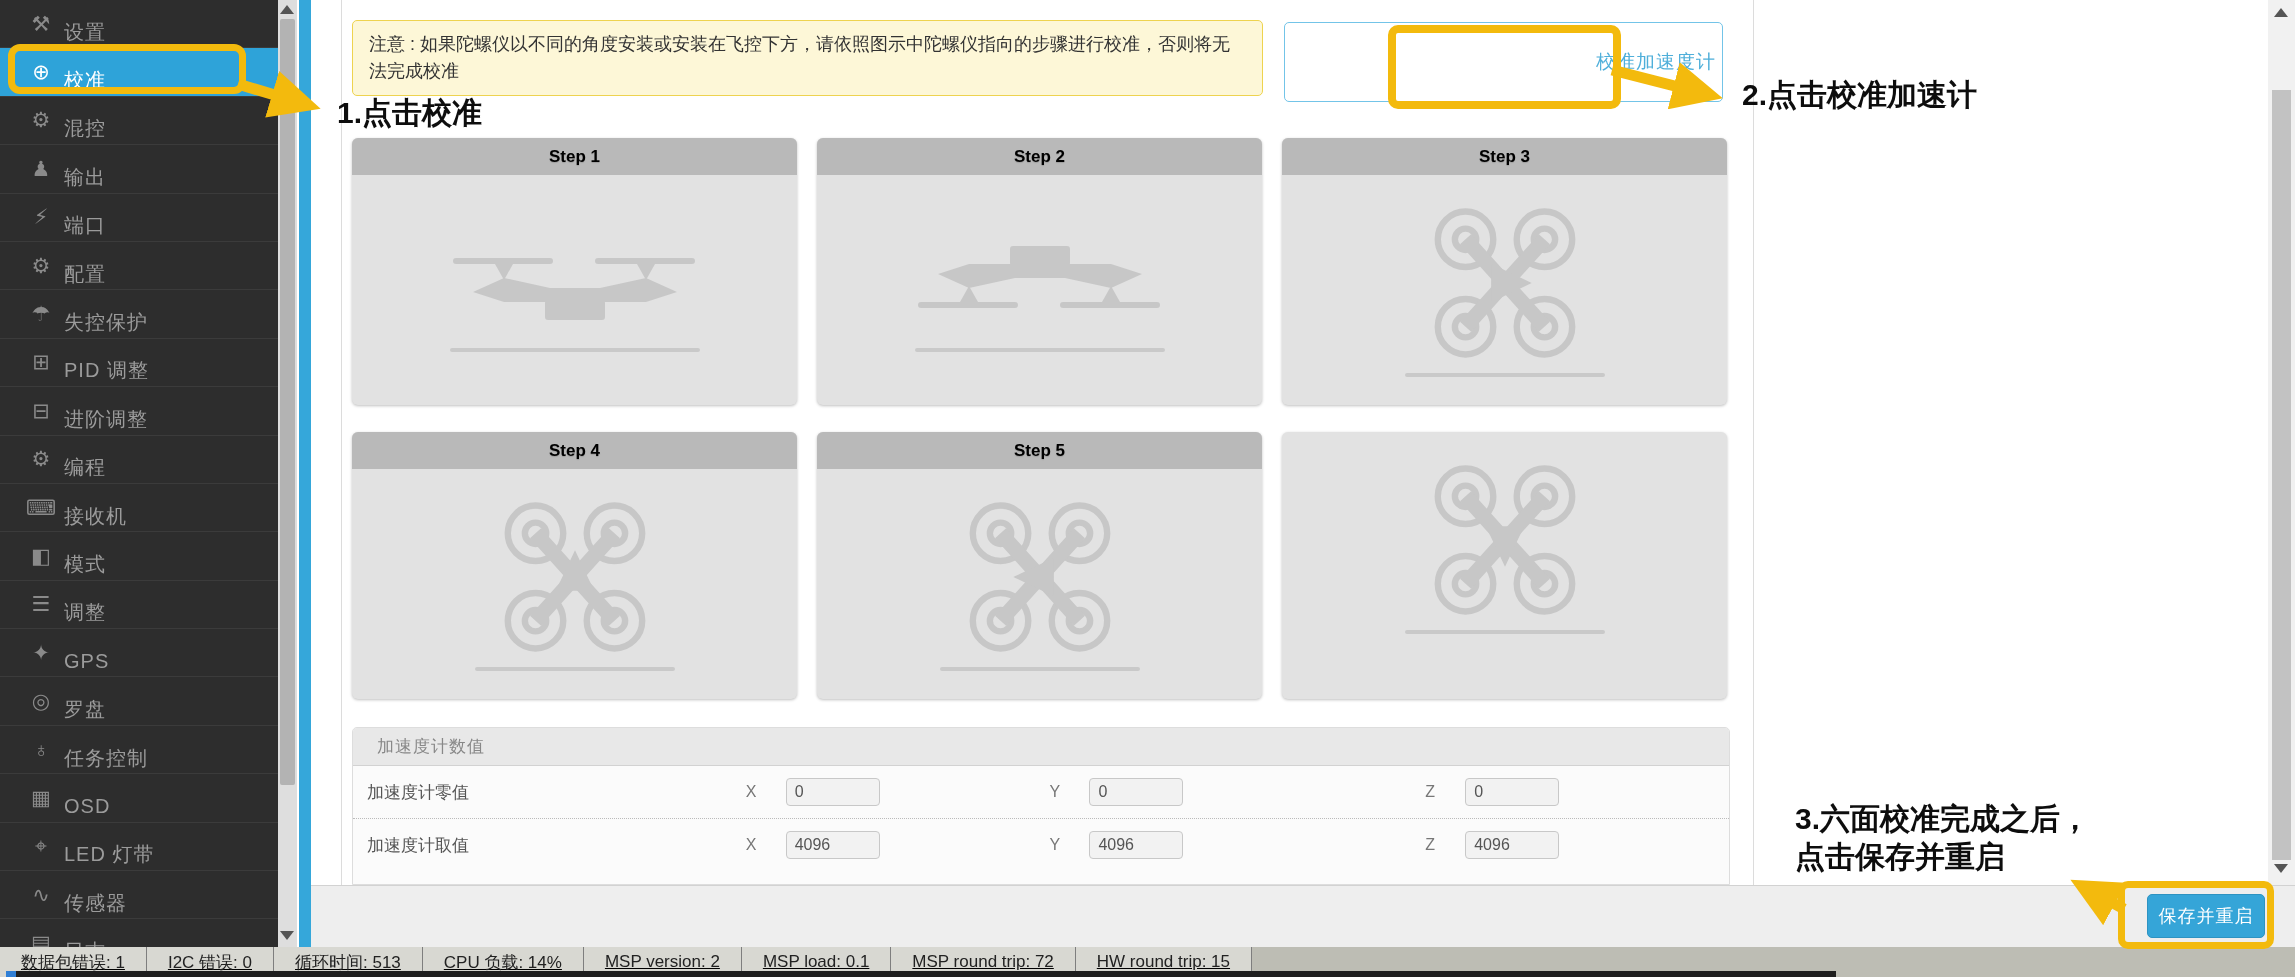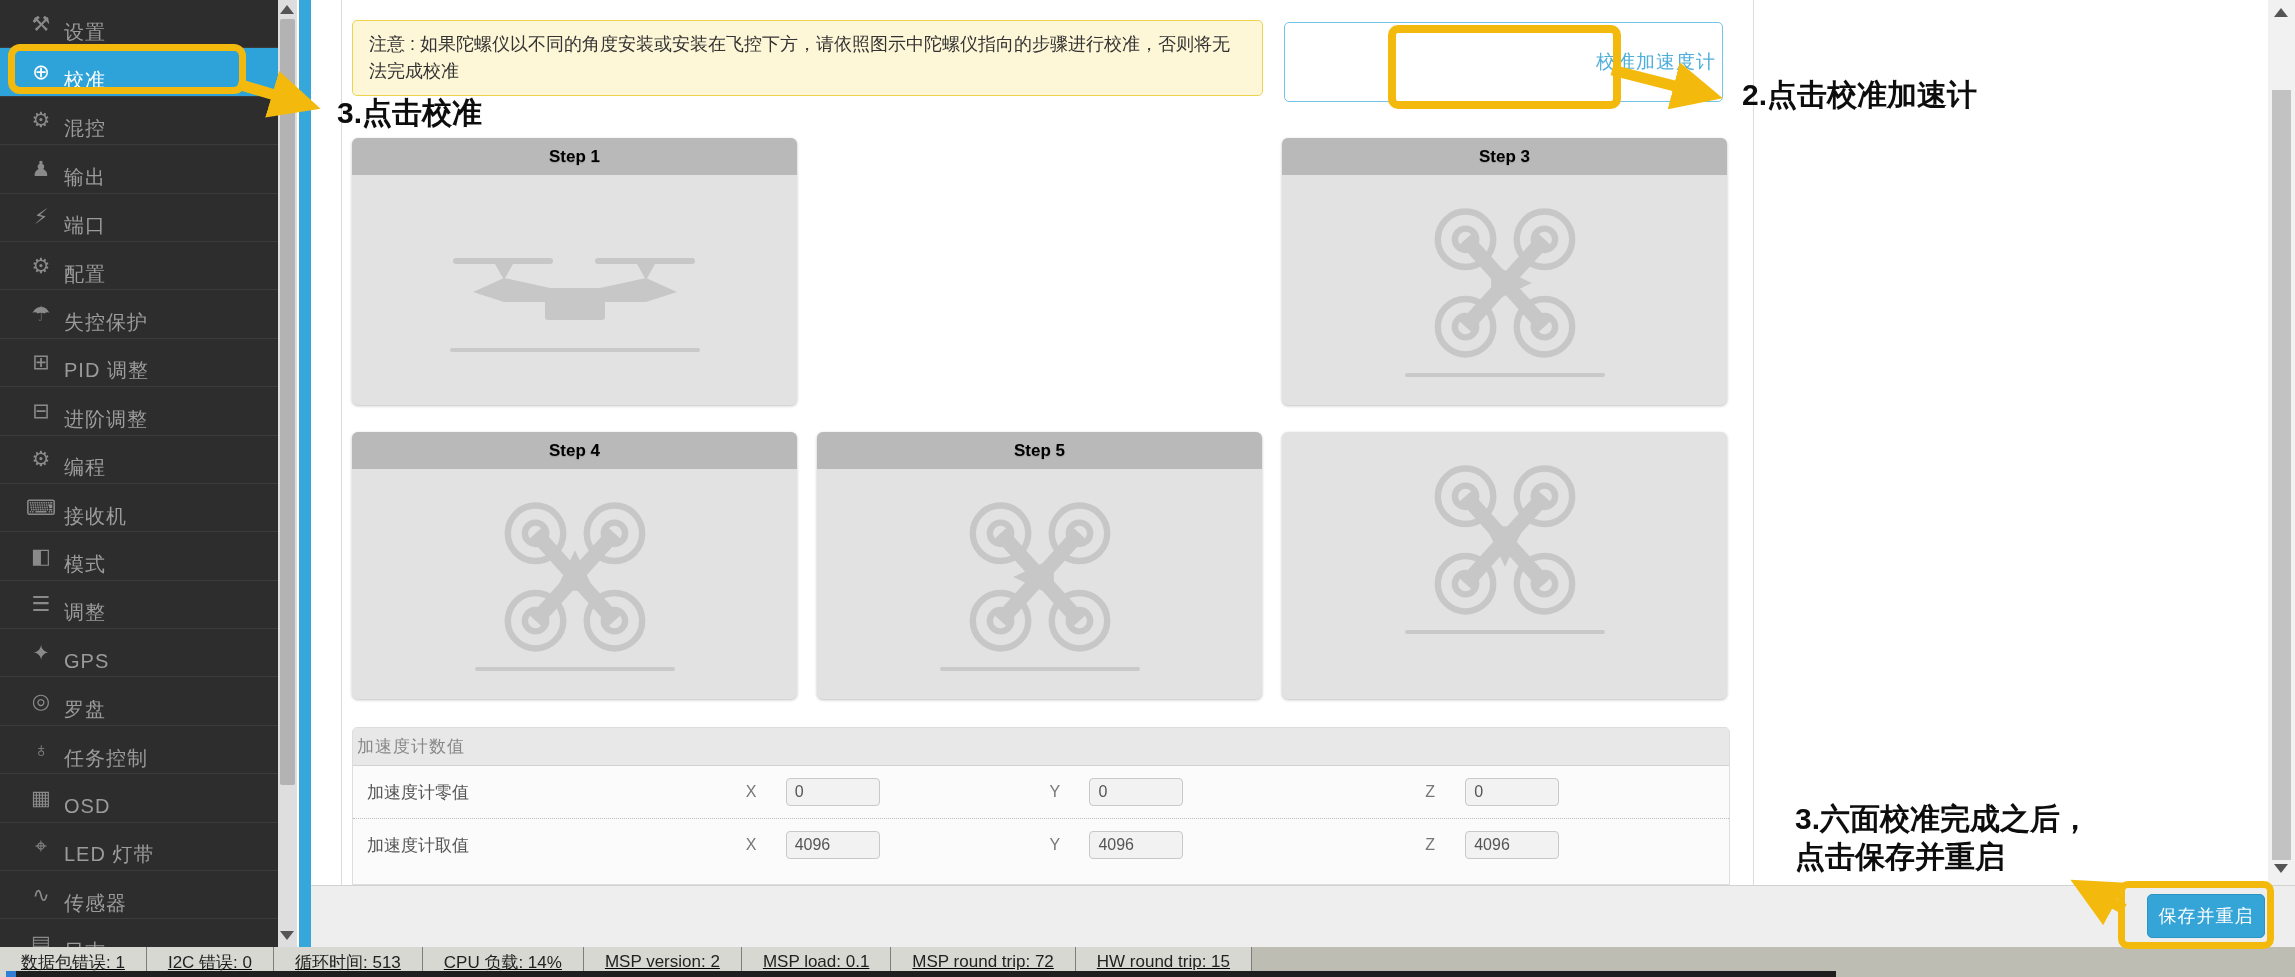--- a/index.html
+++ b/index.html
@@ -48,21 +48,21 @@
              text-shadow:0 1px 1px rgba(0,0,0,.15);}
   .card .body{position:relative;height:230px;display:flex;flex-direction:column;
               align-items:center;justify-content:center;}
   .groundline{width:250px;height:4px;background:#c9c9c9;margin-top:10px;border-radius:2px;}
   .groundline.short{width:200px;}
 
   
   .vals{position:absolute;left:41px;top:727px;width:1378px;height:158px;box-sizing:border-box;
         background:#fbfbfb;border:1px solid #ddd;border-radius:5px 5px 0 0;overflow:hidden;}
   .vals .vhdr{height:37px;background:#e8e8e8;border-bottom:1px solid #d2d2d2;color:#888;
-              font-size:17px;display:flex;align-items:center;padding-left:4px;letter-spacing:1px;}
+              font-size:17px;display:flex;align-items:center;padding-left:24px;letter-spacing:1px;}
   .vrow{position:relative;height:52px;display:flex;align-items:center;font-size:17px;color:#555;}
   .vrow.dotted{border-top:1px dotted #bbb;}
   .vrow .rlabel{width:430px;padding-left:14px;}
   .axis{display:flex;align-items:center;width:345px;}
   .axis .ax{color:#777;font-size:16px;width:40px;}
   .axis input{width:94px;height:28px;box-sizing:border-box;background:#f2f2f2;border:1px solid #c8c8c8;
               border-radius:4px;font-size:16px;color:#555;padding-left:8px;font-family:inherit;}
 
   
   .footer{position:absolute;left:311px;top:885px;width:1984px;height:62px;background:#eeeeee;border-top:1px solid #d2d2d2;}
@@ -208,20 +208,36 @@
             <polygon points="50,36 68,36 59,52"></polygon>
             <polygon points="192,36 210,36 201,52"></polygon>
             <path d="M28 64 L59 50 L105 60 L155 60 L201 50 L232 64 L201 74 L59 74 Z"></path>
             <rect x="100" y="72" width="60" height="20" rx="3"></rect>
           </g>
         </svg>
         <div class="groundline"></div>
       </div>
     </div>
 
+    <div class="card" style="left:506px;top:138px">
+      <div class="hdr">Step 2</div>
+      <div class="body">
+        <svg width="260" height="110" viewBox="0 0 260 110" style="transform:scaleY(-1)">
+          <g class="drone-fill">
+            <rect x="8" y="30" width="100" height="6" rx="3"></rect>
+            <rect x="150" y="30" width="100" height="6" rx="3"></rect>
+            <polygon points="50,36 68,36 59,52"></polygon>
+            <polygon points="192,36 210,36 201,52"></polygon>
+            <path d="M28 64 L59 50 L105 60 L155 60 L201 50 L232 64 L201 74 L59 74 Z"></path>
+            <rect x="100" y="72" width="60" height="20" rx="3"></rect>
+          </g>
+        </svg>
+        <div class="groundline"></div>
+      </div>
+    </div>
 
     <div class="card" style="left:971px;top:138px">
       <div class="hdr">Step 3</div>
       <div class="body">
         <svg width="160" height="160" viewBox="0 0 150 150">
           <g class="drone-stroke" stroke-width="6">
             <circle cx="38" cy="34" r="26"></circle>
               <circle cx="112" cy="34" r="26"></circle>
             <circle cx="38" cy="116" r="26"></circle>
               <circle cx="112" cy="116" r="26"></circle>
@@ -364,20 +380,20 @@
     <defs>
       <marker id="ah" markerWidth="4.6" markerHeight="4.4" refX="3.4" refY="2.2" orient="auto">
         <polygon points="0,0 4.6,2.2 0,4.4" fill="#f3ba0d"></polygon>
       </marker>
     </defs>
     <line x1="238" y1="84" x2="308" y2="105" stroke="#f3ba0d" stroke-width="11" marker-end="url(#ah)"></line>
     <line x1="1612" y1="70" x2="1710" y2="95" stroke="#f3ba0d" stroke-width="11" marker-end="url(#ah)"></line>
     <line x1="2124" y1="909" x2="2082" y2="886" stroke="#f3ba0d" stroke-width="11" marker-end="url(#ah)"></line>
   </svg>
 
-  <div class="ann-text" style="left:337px;top:94px">3.点击校准</div>
+  <div class="ann-text" style="left:337px;top:94px">1.点击校准</div>
   <div class="ann-text" style="left:1742px;top:76px">2.点击校准加速计</div>
   <div class="ann-text" style="left:1795px;top:800px">
     <div>3.六面校准完成之后，</div>
     <div>点击保存并重启</div>
   </div>
 
 </div>
 
 </body></html>

